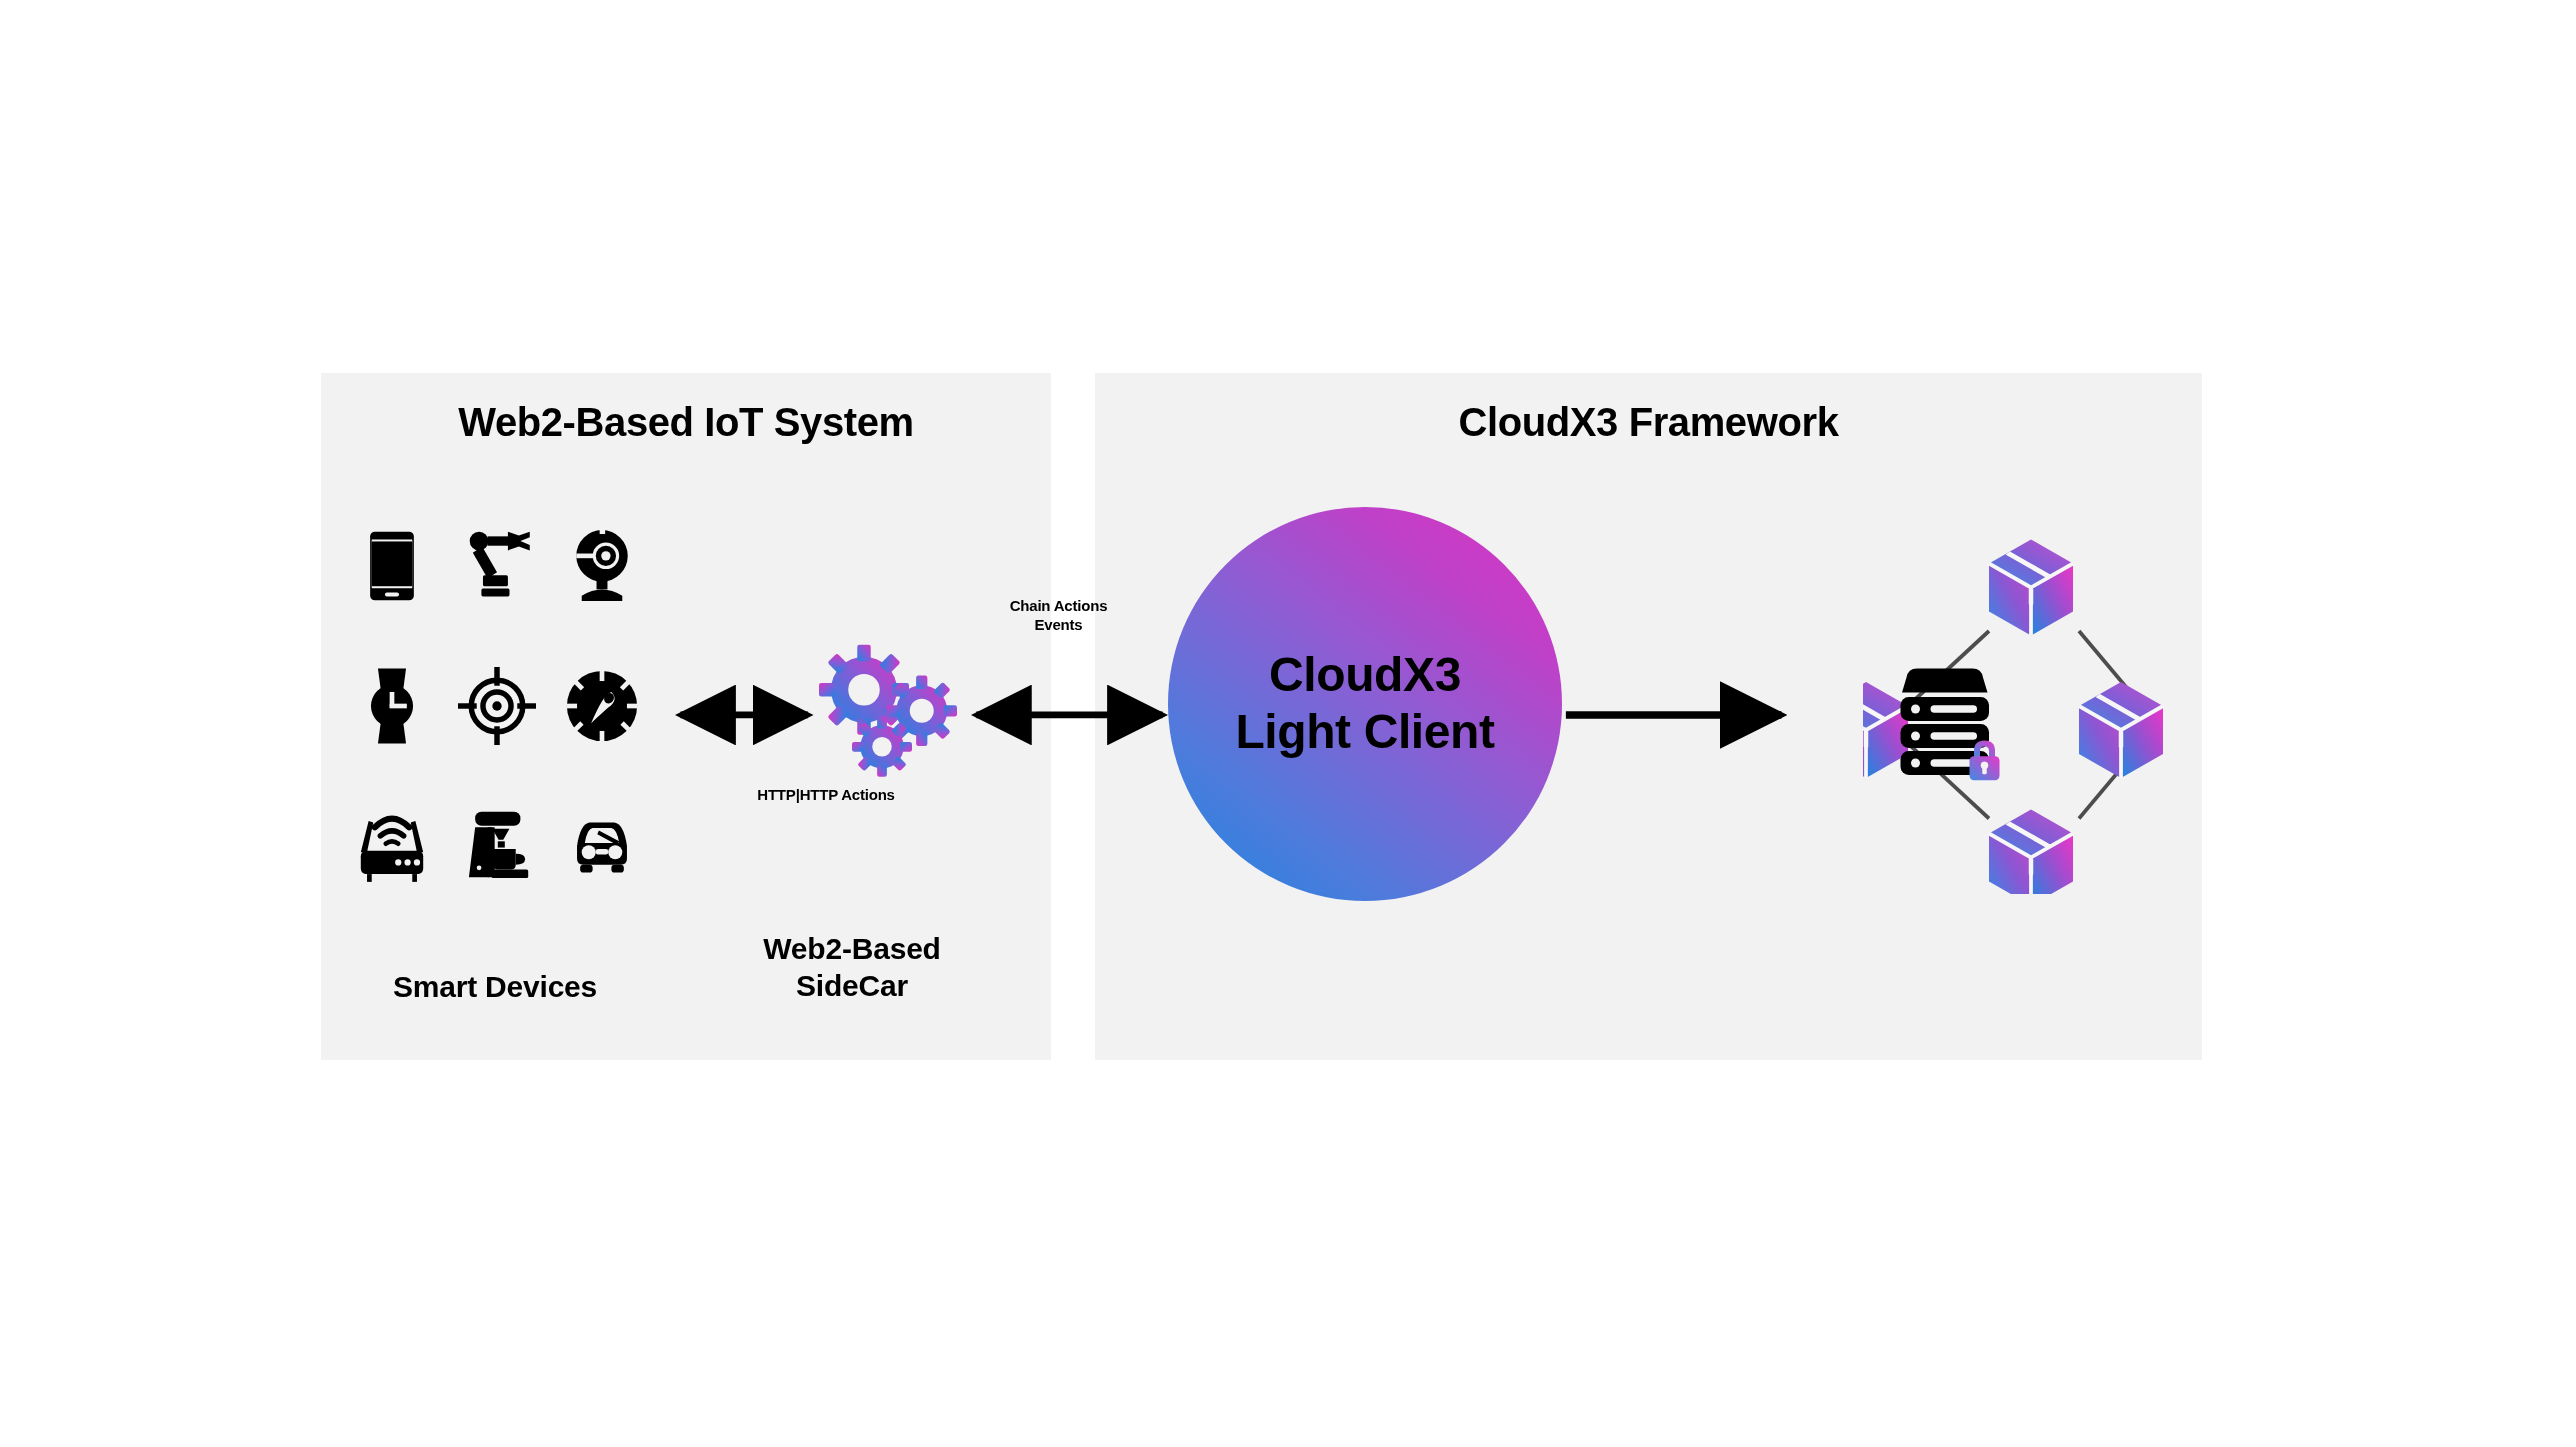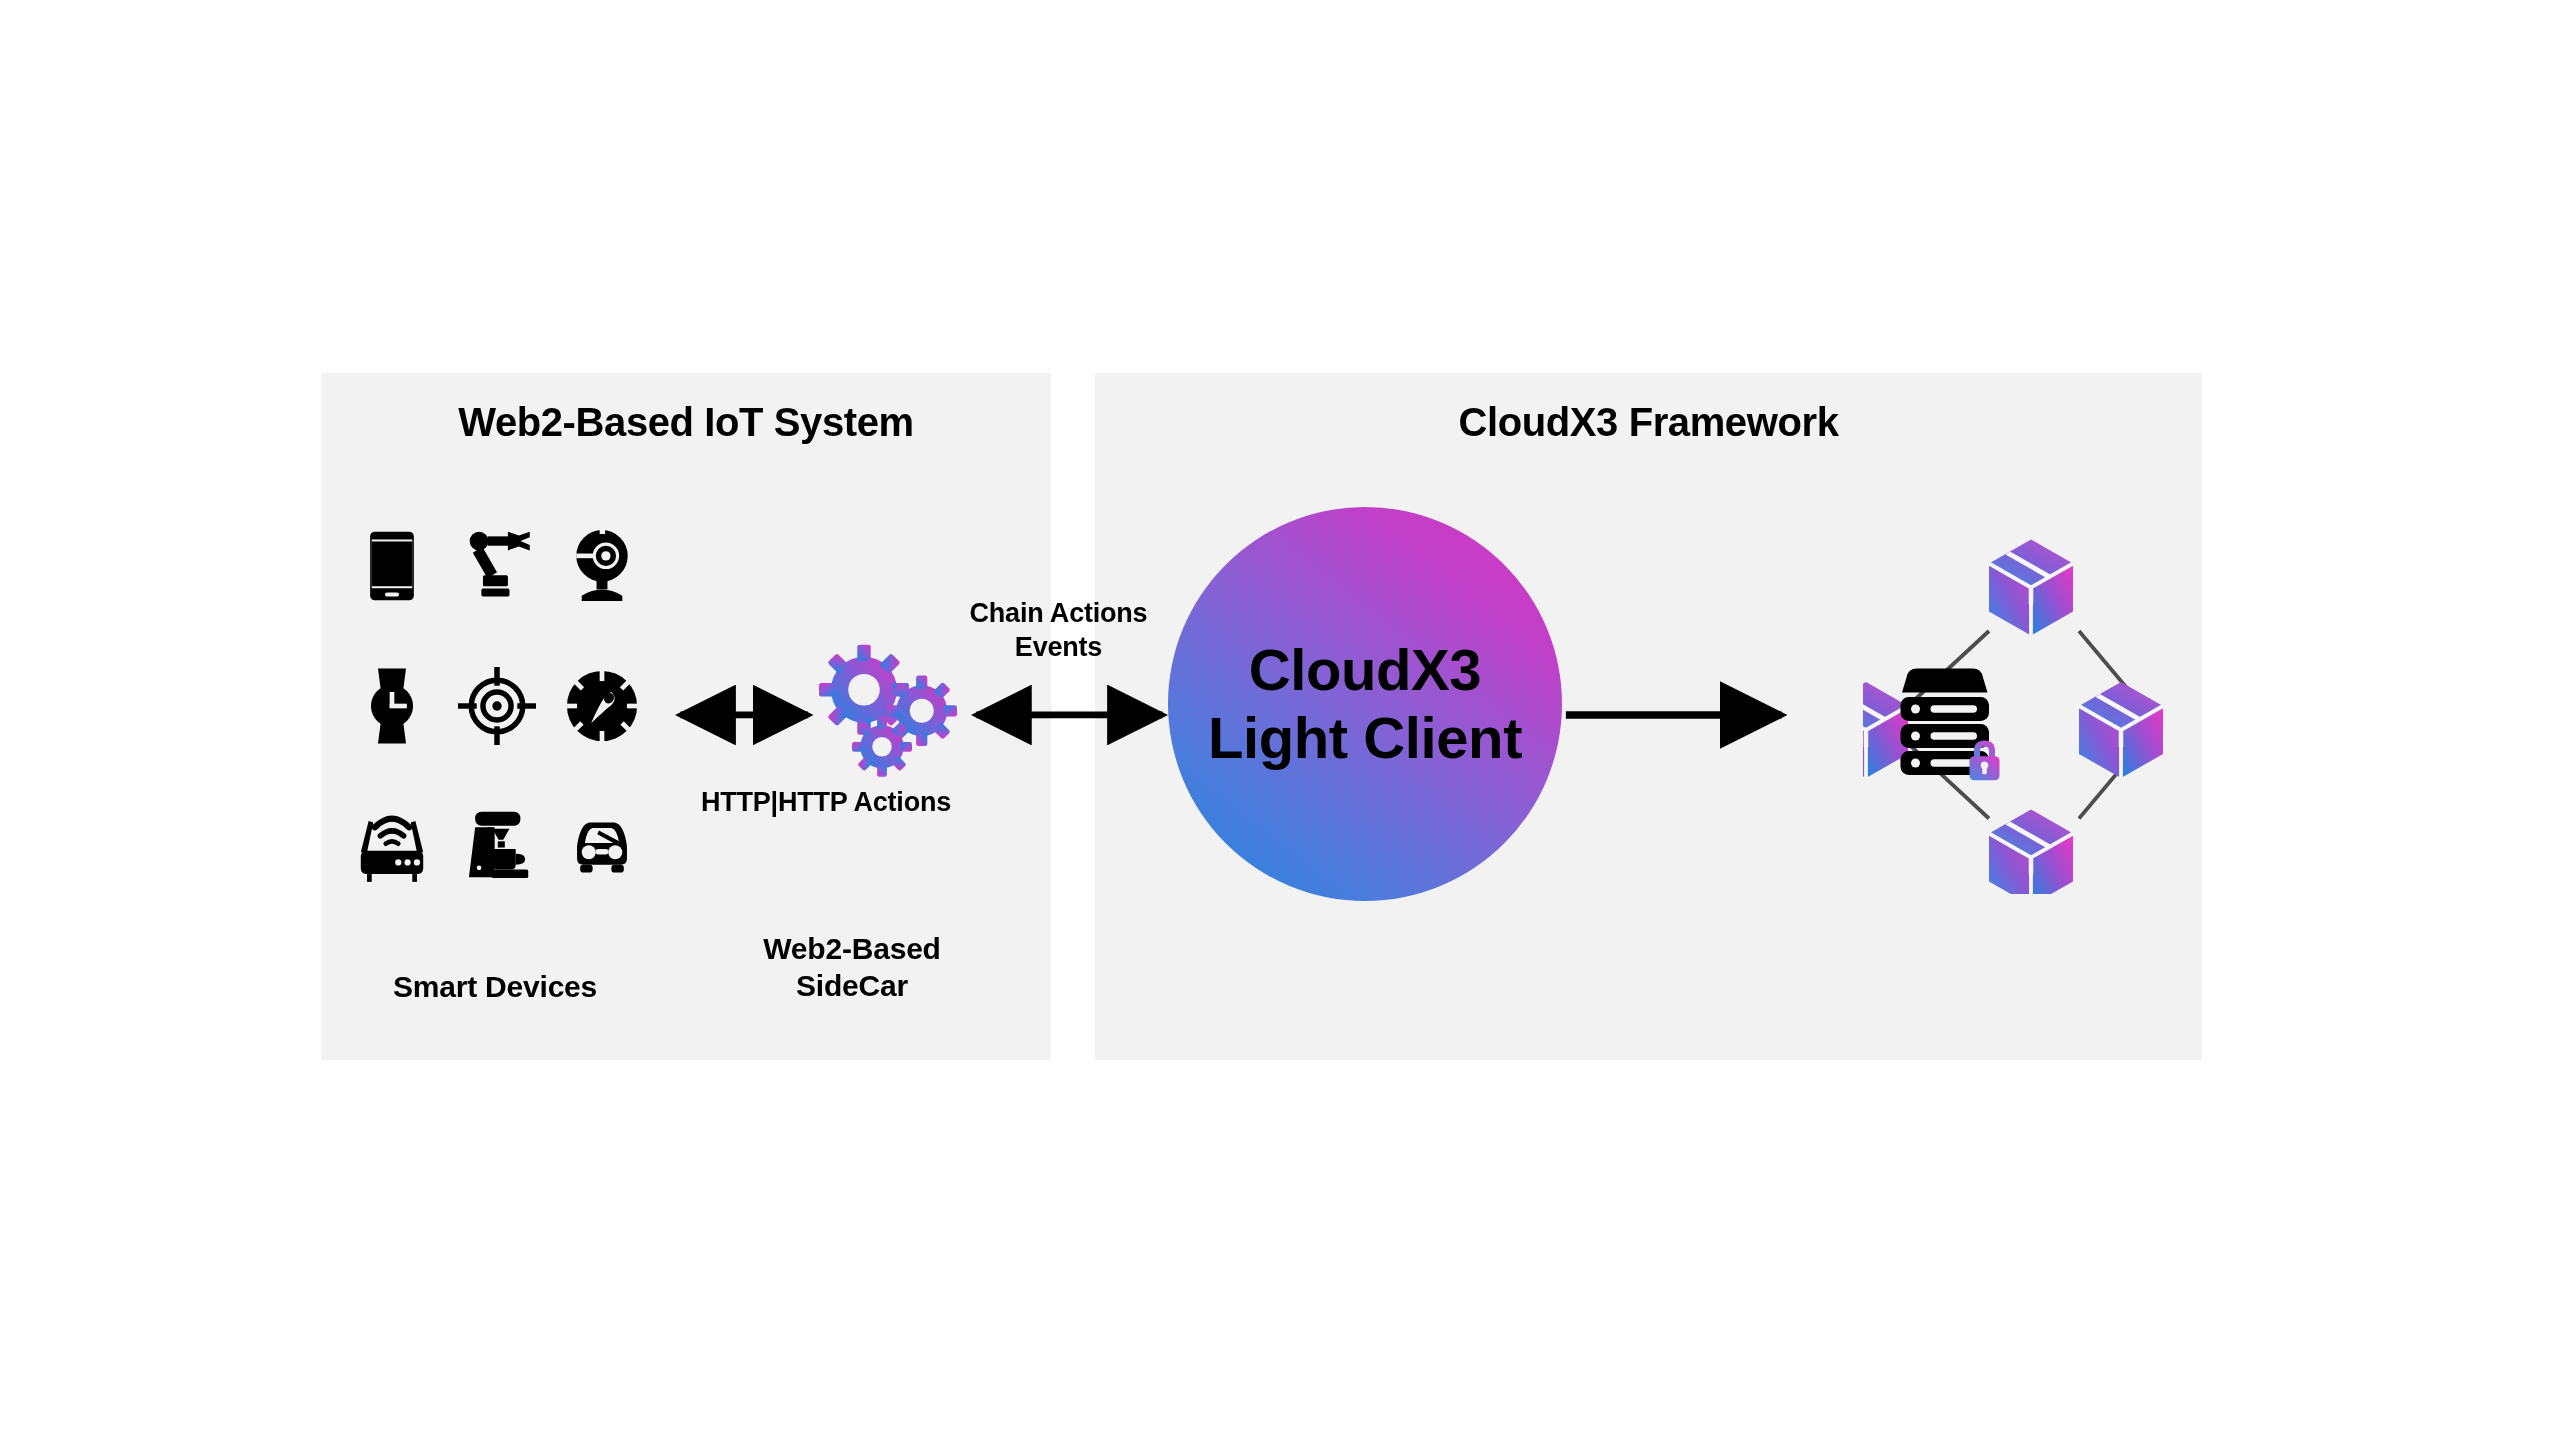--- a/index.html
+++ b/index.html
@@ -103,21 +103,21 @@
   #caption-chain {
     left: 1720px;
     top: 970px;
     width: 451px;
   }
 
   
   .arrow-label {
     position: absolute;
     text-align: center;
-    font-size: 27px;
+    font-size: 15px;
     font-weight: bold;
     color: #000000;
     line-height: 1.25;
     white-space: pre-line;
     letter-spacing: -0.2px;
   }
   #label-mqtt {
     left: 661px;
     top: 786px;
     width: 330px;
@@ -145,21 +145,21 @@
     top: 507px;
     width: 394px;
     height: 394px;
     border-radius: 50%;
     background: linear-gradient(38deg, #1E85E0 0%, #4E7BDC 24%, #8A5FD4 52%, #C040C8 78%, #DB34C2 100%);
     display: flex;
     align-items: center;
     justify-content: center;
   }
   #circle-label {
-    font-size: 58px;
+    font-size: 48px;
     font-weight: bold;
     color: #000000;
     text-align: center;
     line-height: 1.18;
     white-space: pre-line;
     letter-spacing: -0.4px;
   }
 
   
   #chain-network {

